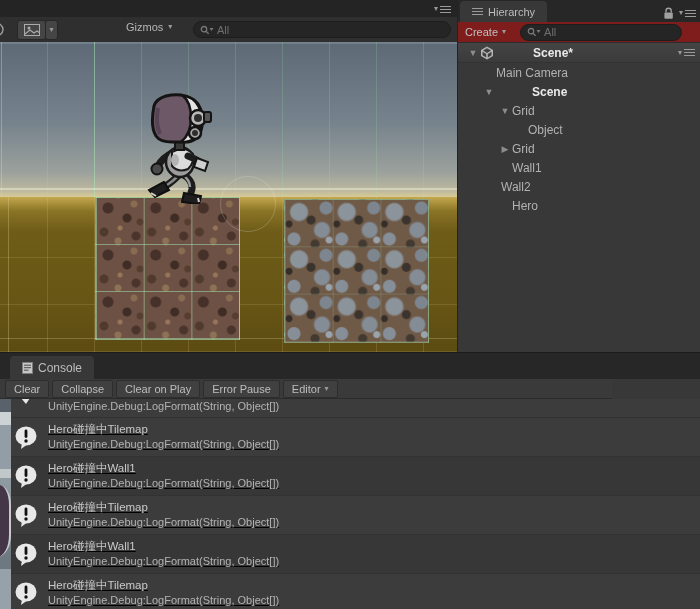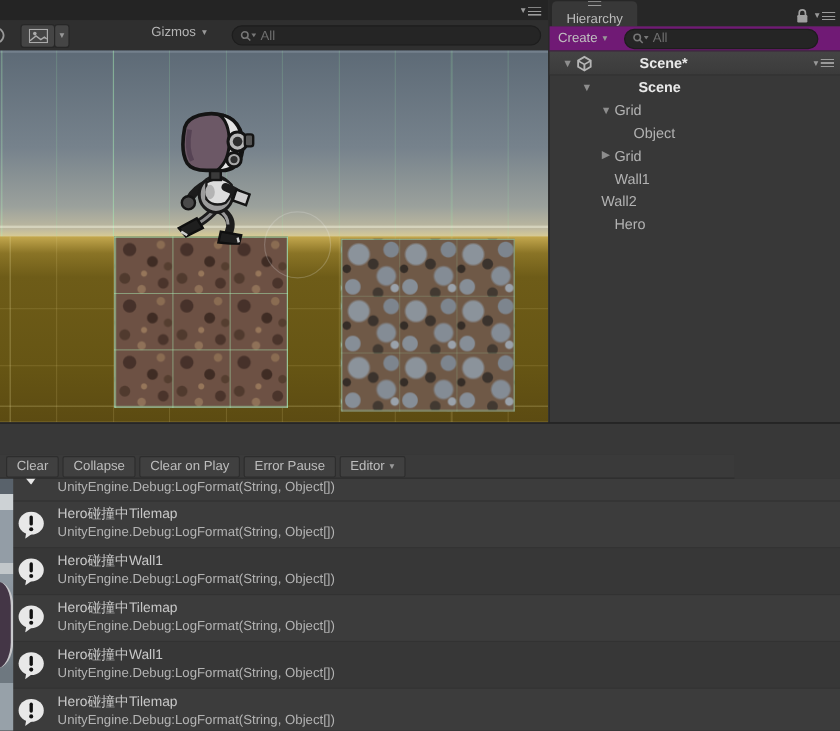--- a/index.html
+++ b/index.html
@@ -1,21 +1,21 @@
 <!DOCTYPE html>
 <html><head>
 <meta charset="utf-8">
 <style>
   html,body{margin:0;padding:0;background:#222;}
   #root{position:relative;width:700px;height:609px;overflow:hidden;
         font-family:"Liberation Sans","DejaVu Sans",sans-serif;
         background:#383838;-webkit-font-smoothing:antialiased;}
   .abs{position:absolute;}
   .tab{display:inline-flex;align-items:center;gap:5px;background:#383838;
-       border-radius:4px 4px 0 0;color:#bdbdbd;font-size:11px;padding:0 12px;height:100%;flex-direction:column;}
+       border-radius:4px 4px 0 0;color:#bdbdbd;font-size:11px;padding:0 12px;height:100%;}
   .pill{background:#252525;border:1px solid #1d1d1d;border-radius:9px;height:15px;
         display:flex;align-items:center;color:#6f6f6f;font-size:11px;padding:0 6px;gap:3px;}
   .caret{font-size:8px;color:#999;line-height:1;}
   .hlines{display:inline-block;width:11px;height:7px;
           background:repeating-linear-gradient(to bottom,#9a9a9a 0 1px,transparent 1px 3px);}
   .menu-combo{display:inline-flex;align-items:center;gap:2px;}
 
   
   #scene-panel{left:0;top:0;width:457px;height:352px;}
   #scene-tabstrip{left:0;top:0;width:457px;height:17px;background:#242424;}
@@ -82,21 +82,21 @@
     border:1px solid rgba(235,235,235,.22);}
   #robot{left:142px;top:50px;}
 
   
   #hierarchy-panel{left:457px;top:0;width:243px;height:352px;background:#383838;
                    border-left:1px solid #232323;box-sizing:border-box;}
   #hier-tabstrip{left:0;top:0;width:243px;height:22px;background:#272727;}
   #hier-tab{position:absolute;left:2px;top:1px;height:21px;}
   #hier-lock{right:27px;top:7px;}
   #hier-menu{right:5px;top:9px;}
-  #hier-toolbar{left:0;top:22px;width:243px;height:20px;background:#701a75;
+  #hier-toolbar{left:0;top:22px;width:243px;height:20px;background:#7f1d1d;
                 border-bottom:1px solid #2c2c2c;display:flex;align-items:center;}
   #create-btn{color:#c0c0c0;font-size:11px;margin-left:7px;display:flex;gap:4px;align-items:center;}
   #hier-search{margin-left:14px;width:148px;}
   #hierarchy-tree{left:0;top:43px;width:243px;height:309px;}
   .tree-row{height:19px;display:flex;align-items:center;font-size:12px;color:#b2b2b2;}
   .tree-row.scene-header{background:linear-gradient(#444,#3b3b3b);border-bottom:1px solid #333;}
   .tree-arrow{width:14px;font-size:9px;color:#8d8d8d;text-align:center;flex:none;}
   .unity-icon{width:17px;flex:none;display:inline-flex;}
   .tree-label{white-space:nowrap;}
   .tree-label.bold{color:#e9e9e9;font-weight:bold;margin-left:36px;}
@@ -118,21 +118,21 @@
   .log-entry.alt{background:#3c3c3c;}
   .bubble{width:24px;margin:0 10px 0 14px;flex:none;display:inline-flex;}
   .log-text{display:flex;flex-direction:column;line-height:15px;}
   .log-message{font-size:11.5px;color:#c9c9c9;}
   .log-stack{font-size:11px;color:#b3b3b3;}
   #partial-entry{height:18px;display:flex;align-items:flex-start;background:#3c3c3c;
                  border-bottom:1px solid #323232;position:relative;}
   #partial-tail{position:absolute;left:21px;top:-1px;width:9px;height:6px;background:#e8e8e8;
                 clip-path:polygon(0 0,100% 0,55% 100%);}
   #partial-entry .log-stack{margin-left:48px;margin-top:1px;}
-  .log-entry .log-text{transform:translateX(0);} .log-entry{padding-left:0;}
+  .log-entry .log-text{transform:translateX(0);text-decoration:underline;} .log-entry{padding-left:0;}
   .log-entry .bubble + .log-text{margin-left:0;}
 
   
   #behind-sliver{left:0;top:46px;width:11px;height:211px;overflow:hidden;z-index:6;
     background:linear-gradient(to bottom,#59626b 0 13px,#cdd2d5 13px 26px,#939da6 26px 70px,
                #c2c7ca 70px 79px,#8f99a2 79px 84px,#6e7880 160px 170px,#97a1a9 170px 100%);}
   #behind-blob{position:absolute;left:-6px;top:86px;width:15px;height:72px;background:#443646;
                border-radius:0 12px 14px 0/0 20px 22px 0;border-right:2px solid #c9c9cc;}
 
   svg{display:block;}
@@ -266,20 +266,26 @@
         <path fill="#b5b5b5" d="M7 0.5 L13 4 V10 L7 13.5 L1 10 V4 Z M7 2.3 L3 4.6 L7 6.9 L11 4.6 Z M2.5 5.8 V9.2 L6.2 11.4 V8 Z M11.5 5.8 L7.8 8 V11.4 L11.5 9.2 Z"></path>
       </svg>
     </span>
     <span class="tree-label bold">Scene*</span>
     <span class="row-menu menu-combo">
       <span class="caret">▾</span>
             <span class="hlines"></span>
     </span>
   </div>
         <div class="tree-row" style="padding-left: 24px;">
+    <span class="tree-arrow"></span>
+
+    <span class="tree-label">Main Camera</span>
+
+  </div>
+        <div class="tree-row" style="padding-left: 24px;">
     <span class="tree-arrow">▼</span>
 
     <span class="tree-label bold">Scene</span>
 
   </div>
         <div class="tree-row" style="padding-left: 40px;">
     <span class="tree-arrow">▼</span>
 
     <span class="tree-label">Grid</span>
 
@@ -311,20 +317,29 @@
         <div class="tree-row" style="padding-left: 40px;">
     <span class="tree-arrow"></span>
 
     <span class="tree-label">Hero</span>
 
   </div>
       </div>
 </div>
 
 <div class="abs" id="console-panel">
+  <div class="abs" id="console-tabstrip">
+    <span class="tab" id="console-tab">
+      <svg width="11" height="12" viewBox="0 0 11 12">
+        <rect x="0.5" y="0.5" width="10" height="11" fill="#c6c6c6" stroke="#7e7e7e"></rect>
+        <path d="M2 3.2 h7 M2 5.7 h7 M2 8.2 h4.5" stroke="#4c4c4c" stroke-width="1"></path>
+      </svg>
+      <span>Console</span>
+    </span>
+  </div>
 
   <div class="abs" id="console-toolbar">
         <span class="console-btn">
     <span class="btn-label">Clear</span>
 
   </span>
         <span class="console-btn">
     <span class="btn-label">Collapse</span>
 
   </span>

